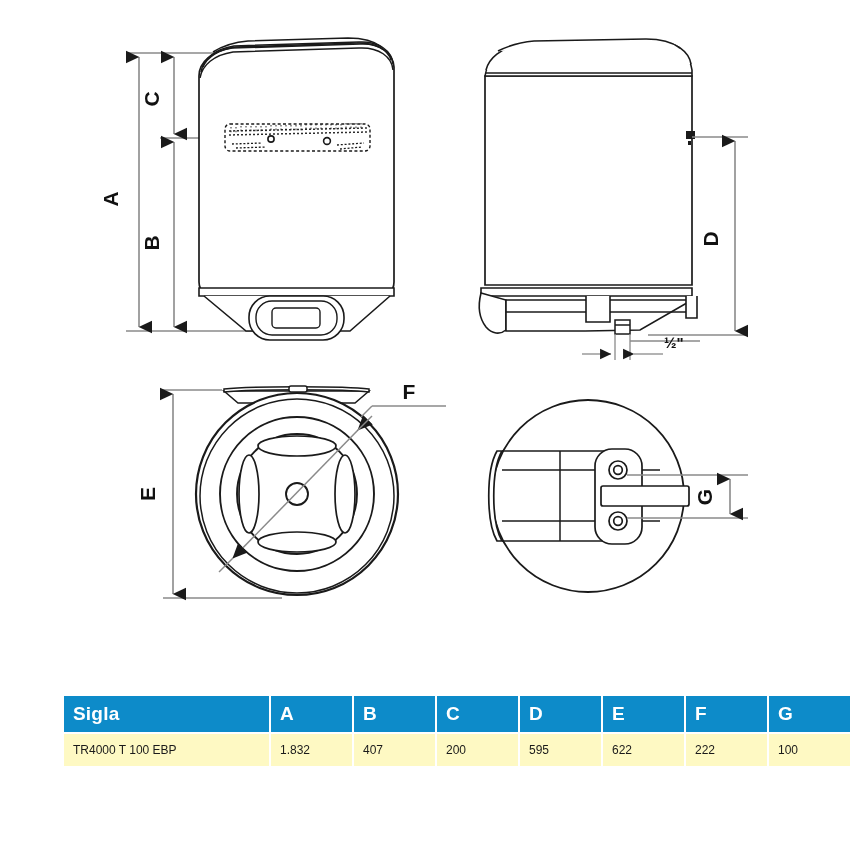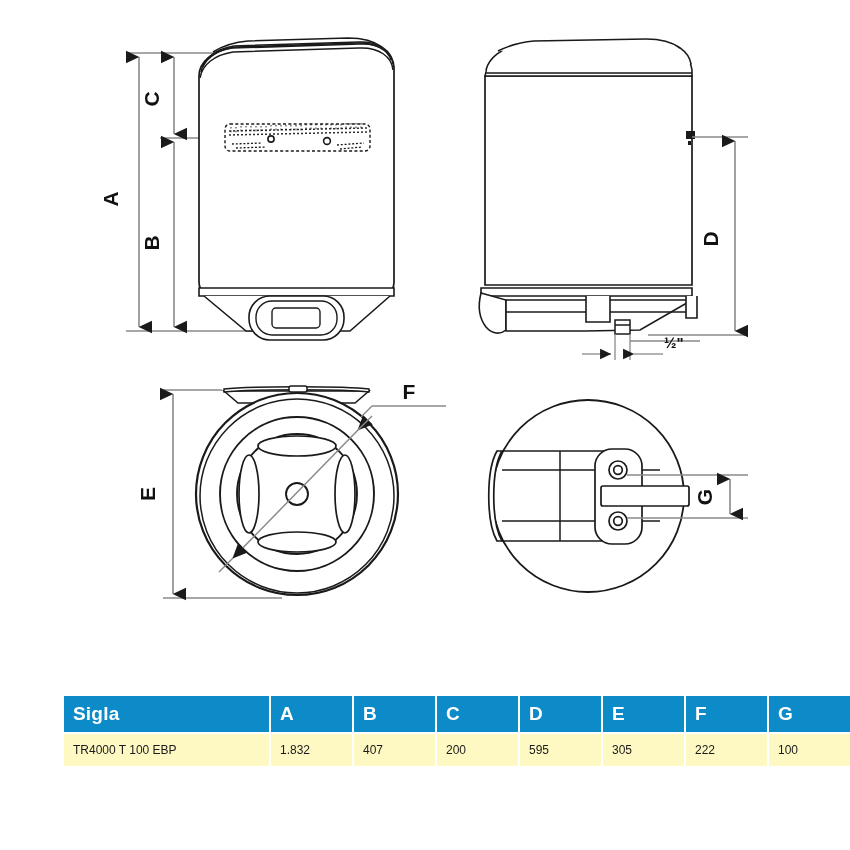--- a/index.html
+++ b/index.html
@@ -324,21 +324,21 @@
           <th class="col-dim">G</th>
         </tr>
       </thead>
       <tbody>
         <tr>
           <td>TR4000 T 100 EBP</td>
           <td>1.832</td>
           <td>407</td>
           <td>200</td>
           <td>595</td>
-          <td>305</td>
+          <td>622</td>
           <td>222</td>
           <td>100</td>
         </tr>
       </tbody>
     </table>
   </div>
 
 </div>
 
 </body></html>

